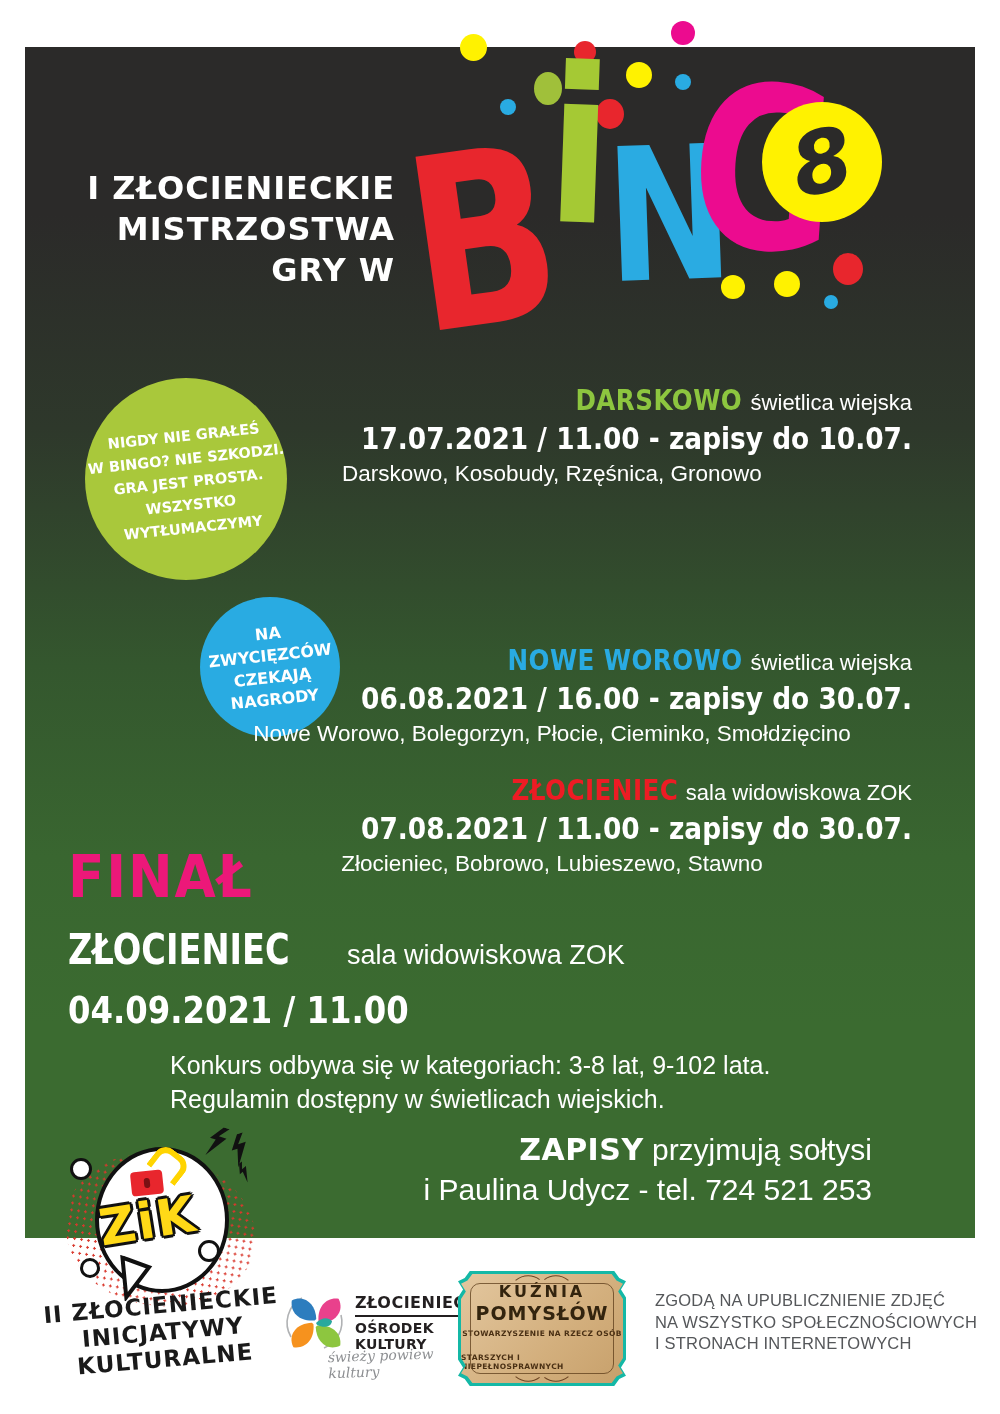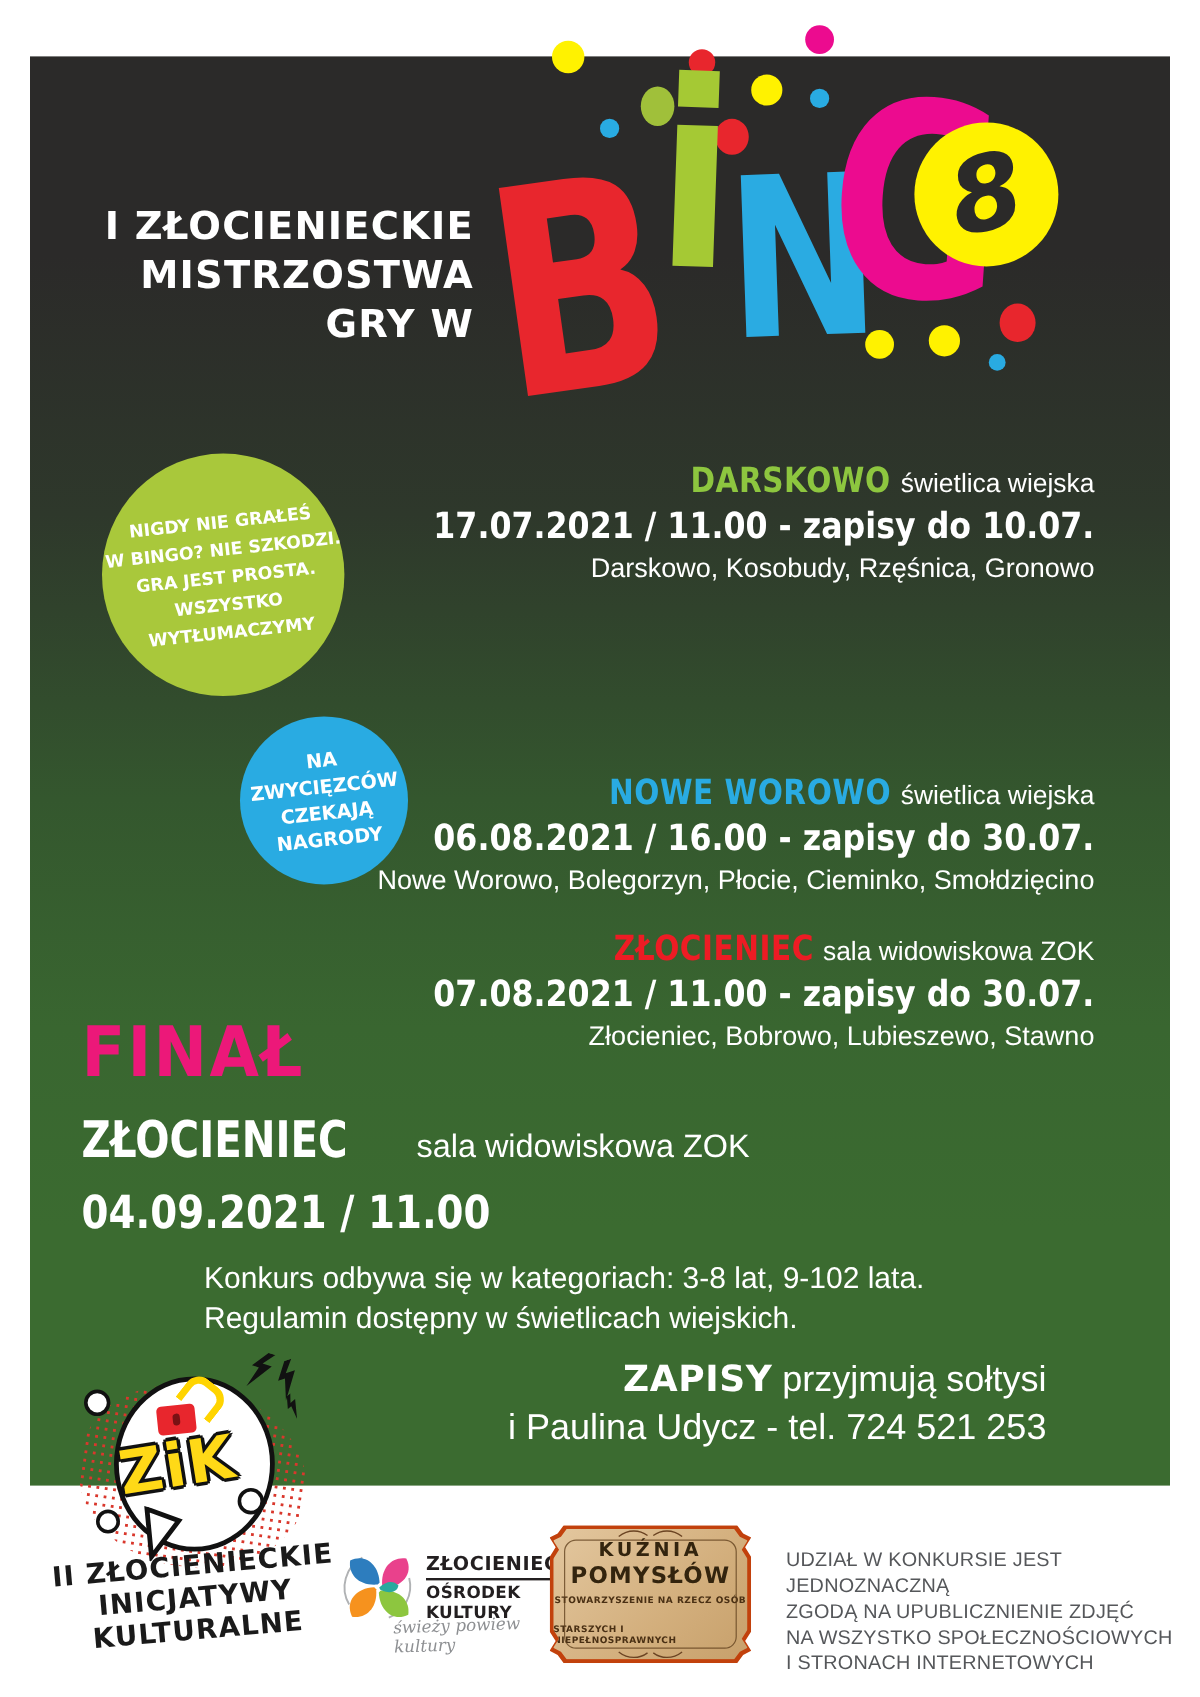--- a/index.html
+++ b/index.html
@@ -26,21 +26,21 @@
   .g-bubble .bubble-inner{padding-top:47px;font-size:14.5px;line-height:23px;}
   .b-bubble{left:200px;top:597px;width:140px;height:140px;}
   .b-bubble .bubble-inner{padding-top:26px;font-size:16px;line-height:22px;}
   
   .event{position:absolute;right:88px;width:720px;text-align:right;color:#fff;z-index:2;}
   .ev-name{font-family:"DejaVu Sans",sans-serif;font-weight:800;font-size:29px;letter-spacing:.5px;
            display:inline-block;transform:scaleX(.85);transform-origin:right center;}
   .ev-venue{font-size:22px;margin-left:8px;}
   .ev-date{font-family:"DejaVu Sans",sans-serif;font-weight:800;font-size:30px;margin-top:4px;
            transform:scaleX(.88);transform-origin:right center;}
-  .ev-villages{font-size:22.5px;margin-top:5px;}
+  .ev-villages{font-size:22.5px;margin-top:5px;text-align:center;}
   
   .final{position:absolute;left:68px;top:843px;color:#fff;z-index:2;}
   .final-heading{font-family:"DejaVu Sans",sans-serif;font-weight:800;font-size:58px;letter-spacing:2px;
                  transform:scaleX(.92);transform-origin:left center;}
   .final-place-line{margin-top:14px;}
   .final-place{font-family:"DejaVu Sans",sans-serif;font-weight:800;font-size:42px;display:inline-block;
                transform:scaleX(.8);transform-origin:left center;}
   .final-venue{font-size:27px;margin-left:2px;}
   .final-date{font-family:"DejaVu Sans",sans-serif;font-weight:800;font-size:38px;margin-top:14px;
               transform:scaleX(.85);transform-origin:left center;}
@@ -75,21 +75,21 @@
   .zok{position:absolute;left:283px;top:1283px;width:170px;height:90px;z-index:3;}
   .zok-pin{position:absolute;left:0;top:6px;}
   .zok-text{position:absolute;left:72px;top:10px;color:#231f20;}
   .zok-t1{font-family:"DejaVu Sans",sans-serif;font-weight:800;font-size:16px;letter-spacing:.5px;
           border-bottom:2px solid #231f20;padding-bottom:3px;}
   .zok-t2{font-family:"DejaVu Sans",sans-serif;font-weight:800;font-size:14px;margin-top:3px;letter-spacing:.3px;}
   .zok-tag{position:absolute;left:45px;top:64px;font-family:"DejaVu Serif",serif;font-style:italic;
            font-size:14px;color:#8d8f92;transform:rotate(-2deg);}
   
   .plaque{position:absolute;left:458px;top:1271px;width:168px;height:115px;z-index:3;
-    background:#c2410c;
+    background:#14b8a6;
     clip-path:polygon(7% 0,93% 0,96% 6%,100% 9%,97% 16%,100% 23%,100% 77%,97% 84%,100% 91%,96% 94%,93% 100%,7% 100%,4% 94%,0 91%,3% 84%,0 77%,0 23%,3% 16%,0 9%,4% 6%);}
   .plaque-in{position:absolute;inset:3px;background:linear-gradient(135deg,#e3c79f 0%,#d3af7d 60%,#c7a06b 100%);
     clip-path:polygon(7% 0,93% 0,96% 6%,100% 9%,97% 16%,100% 23%,100% 77%,97% 84%,100% 91%,96% 94%,93% 100%,7% 100%,4% 94%,0 91%,3% 84%,0 77%,0 23%,3% 16%,0 9%,4% 6%);
     display:flex;flex-direction:column;align-items:center;justify-content:center;}
   .plaque-line{position:absolute;inset:9px;border:1.5px solid rgba(92,60,25,.75);border-radius:10px;}
   .kz-t1{font-family:"DejaVu Sans",sans-serif;font-weight:800;font-size:16px;letter-spacing:3px;color:#33240e;}
   .kz-t2{font-family:"DejaVu Sans",sans-serif;font-weight:800;font-size:19px;letter-spacing:1px;color:#33240e;margin-top:1px;}
   .kz-s{font-family:"DejaVu Sans",sans-serif;font-weight:700;font-size:7.5px;letter-spacing:.4px;color:#4a3014;margin-top:15px;}
   .kz-s.first{margin-top:5px;}
   
@@ -250,19 +250,18 @@
       <div class="kz-t2">POMYSŁÓW</div>
       <div class="kz-s first">STOWARZYSZENIE NA RZECZ OSÓB</div>
       <div class="kz-s">STARSZYCH I NIEPEŁNOSPRAWNYCH</div>
       <svg width="70" height="10" viewBox="0 0 70 10" style="margin-top:4px;transform:scaleY(-1);">
         <path d="M2,8 C12,0 24,1 32,7 M68,8 C58,0 46,1 38,7" stroke="#6b4423" fill="none" stroke-width="1.4"></path>
       </svg>
     </div>
   </div>
 
   <div class="legal">
-    <div>UDZIAŁ W KONKURSIE JEST JEDNOZNACZNĄ</div>
     <div>ZGODĄ NA UPUBLICZNIENIE ZDJĘĆ</div>
     <div>NA WSZYSTKO SPOŁECZNOŚCIOWYCH</div>
     <div>I STRONACH INTERNETOWYCH</div>
   </div>
 
 </div>
 
 </body></html>

